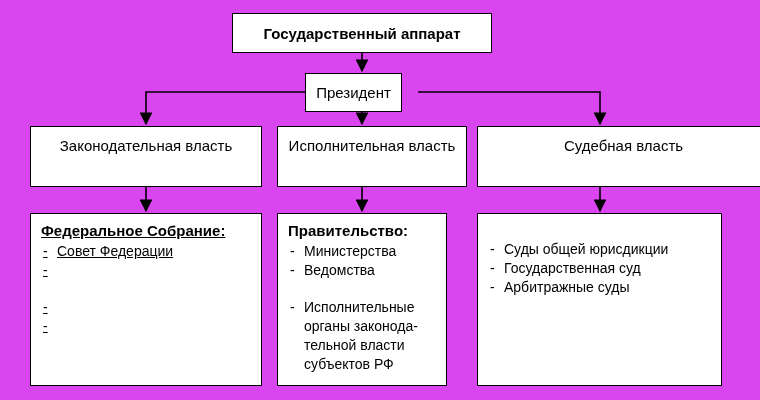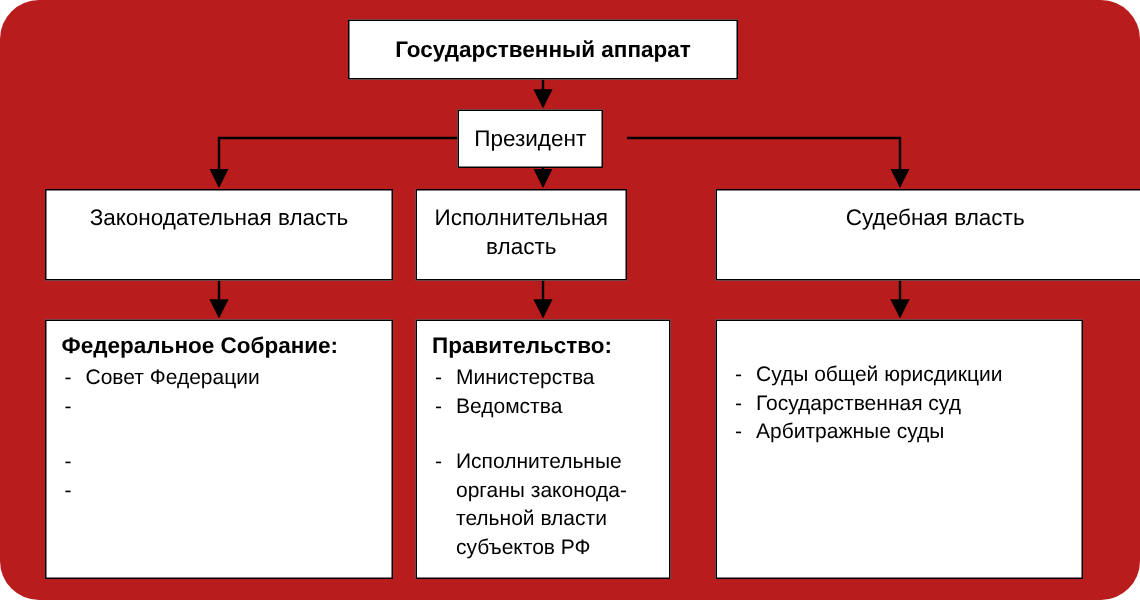--- a/index.html
+++ b/index.html
@@ -6,23 +6,22 @@
     margin: 0;
     padding: 0;
     background: #ffffff;
     font-family: "Liberation Sans", sans-serif;
     color: #000000;
   }
   .canvas {
     position: relative;
     width: 760px;
     height: 400px;
-    background: #b91c1c;
+    background: #d946ef;
     overflow: hidden;
-    border-radius: 26px;
   }
   .connectors {
     position: absolute;
     left: 0; top: 0;
     width: 760px; height: 400px;
     pointer-events: none;
   }
   .box {
     position: absolute;
     background: #ffffff;
@@ -45,29 +44,29 @@
     left: 305px; top: 73px; width: 97px; height: 39px;
     align-items: center;
     text-align: right;
   }
   .box-branch {
     top: 126px; height: 61px;
     align-items: flex-start;
     padding-top: 9px;
   }
   .branch-0 { left: 30px;  width: 232px; }
-  .branch-1 { left: 277px; width: 141px; }
+  .branch-1 { left: 277px; width: 190px; }
   .branch-2 { left: 477px; width: 293px; }
   .box-detail {
     top: 213px; height: 173px;
     font-size: 14px;
     line-height: 19px;
     padding: 7px 8px 4px 10px;
   }
-  .detail-0 { left: 30px;  width: 232px; }
+  .detail-0 { left: 30px;  width: 232px; text-decoration: underline; }
   .detail-1 { left: 277px; width: 170px; }
   .detail-2 { left: 477px; width: 245px; padding-top: 26px; }
   .detail-heading {
     font-weight: bold;
     font-size: 15px;
     margin-bottom: 2px;
   }
   .item {
     display: flex;
     align-items: flex-start;

